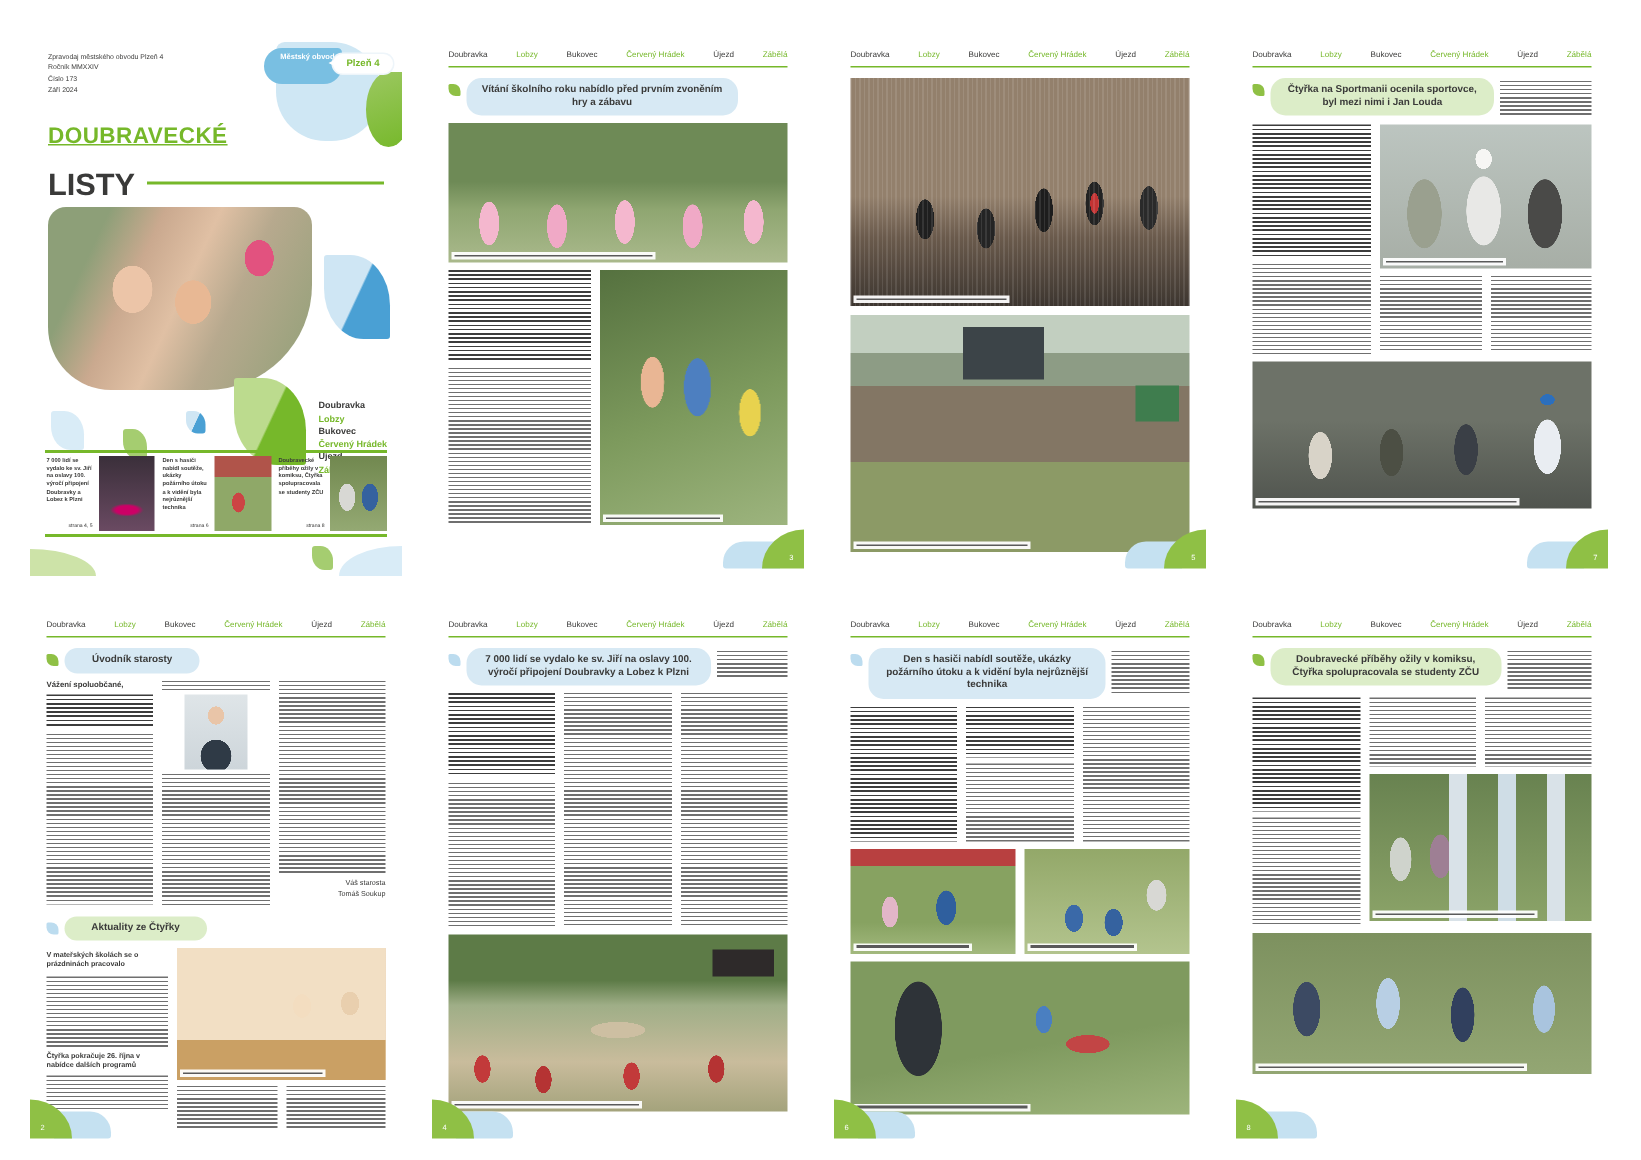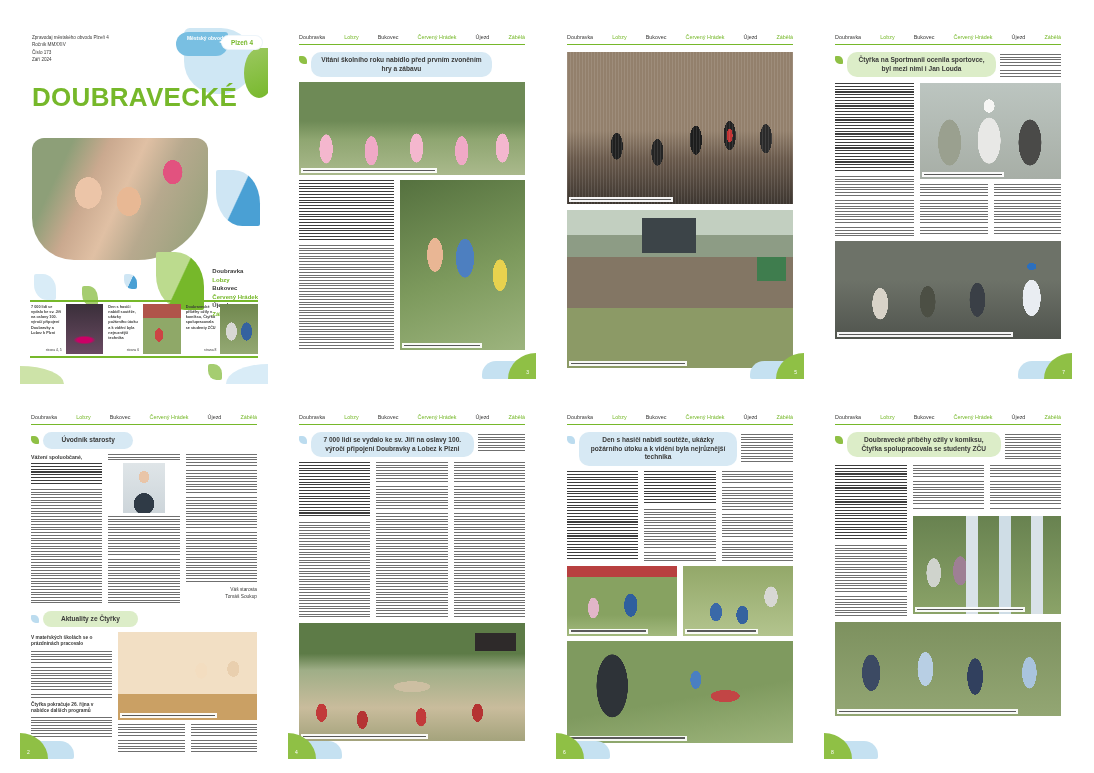--- a/index.html
+++ b/index.html
@@ -135,21 +135,21 @@
   .pnum{position:absolute;bottom:4px;font-size:5px;color:#fff;}
   .corner.r .pnum{right:7px;} .corner.l .pnum{left:7px;}
 
   
   .cover .meta{position:absolute;left:12px;top:10px;font-size:4.6px;line-height:1.6;}
   .bigleaf-blue{position:absolute;right:14px;top:4px;width:70px;height:66px;background:#cfe7f4;border-radius:6px 34px 34px 34px;}
   .bigleaf-green{position:absolute;right:-6px;top:24px;width:30px;height:50px;background:linear-gradient(160deg,#9cc861,#76b82a);border-radius:50% 4px 50% 50%;}
   .badge-leaf{position:absolute;right:40px;top:8px;width:52px;height:24px;background:#79bfe2;border-radius:12px 3px 12px 12px;color:#fff;font-size:5px;font-weight:bold;line-height:1.2;text-align:right;padding:3px 5px 0 0;box-sizing:border-box;}
   .badge-pill{position:absolute;right:6px;top:12px;width:40px;height:13px;background:#fff;border-radius:8px;color:#76b82a;font-size:6.4px;font-weight:bold;display:flex;align-items:center;justify-content:center;box-shadow:0 0 0 1px #eef5fa;}
   .badge-pill::before{content:"";position:absolute;left:-3px;top:4px;border-top:2.5px solid transparent;border-bottom:2.5px solid transparent;border-right:4px solid #fff;}
-  .cover-t1{position:absolute;left:12px;top:58px;font-size:26px;font-weight:bold;color:#76b82a;letter-spacing:.3px;}
+  .cover-t1{position:absolute;left:12px;top:58px;font-size:15px;font-weight:bold;color:#76b82a;letter-spacing:.3px;text-decoration:underline;}
   .cover-t2row{position:absolute;left:12px;top:88px;width:224px;display:flex;}
   .cover-t2{font-size:20.5px;font-weight:bold;color:#3a3a39;}
   .cover-rule{flex:1;height:2.4px;background:#76b82a;margin:9px 0 0 8px;}
   .cover .ph-cover{position:absolute;left:12px;top:114px;width:176px;height:122px;}
   .leaf{position:absolute;}
   .lf-2blue{background:linear-gradient(115deg,#cfe6f4 49%,#4aa0d4 51%);border-radius:2px 60% 2px 60%;}
   .lf-2green{background:linear-gradient(115deg,#bcdb8e 49%,#76b82a 51%);border-radius:2px 60% 2px 60%;}
   .lf-pblue{background:#d9ecf7;border-radius:2px 60% 2px 60%;}
   .lf-green{background:#a5cd70;border-radius:2px 60% 2px 60%;}
   .districts{position:absolute;right:10px;top:244px;display:flex;flex-direction:column;gap:2.5px;text-align:left;}
@@ -180,20 +180,24 @@
       <div>Číslo 173</div>
       <div>Září 2024</div>
     </div>
     <div class="bigleaf-blue"></div>
     <div class="bigleaf-green"></div>
     <div class="badge-leaf">
       <span>Městský obvod</span>
     </div>
     <div class="badge-pill">Plzeň 4</div>
     <div class="cover-t1">DOUBRAVECKÉ</div>
+    <div class="cover-t2row">
+      <span class="cover-t2">LISTY</span>
+      <div class="cover-rule"></div>
+    </div>
     <div class="photo ph-cover"></div>
     <div class="leaf lf-2blue" style="right:8px;top:146px;width:44px;height:56px;"></div>
     <div class="leaf lf-2green" style="left:136px;top:228px;width:48px;height:58px;"></div>
     <div class="leaf lf-pblue" style="left:14px;top:250px;width:22px;height:26px;"></div>
     <div class="leaf lf-green" style="left:62px;top:262px;width:16px;height:20px;"></div>
     <div class="leaf lf-2blue" style="left:104px;top:250px;width:13px;height:15px;"></div>
     <div class="districts">
         <span class="nv nv-d">Doubravka</span>
         <span class="nv nv-g">Lobzy</span>
         <span class="nv nv-d">Bukovec</span>

